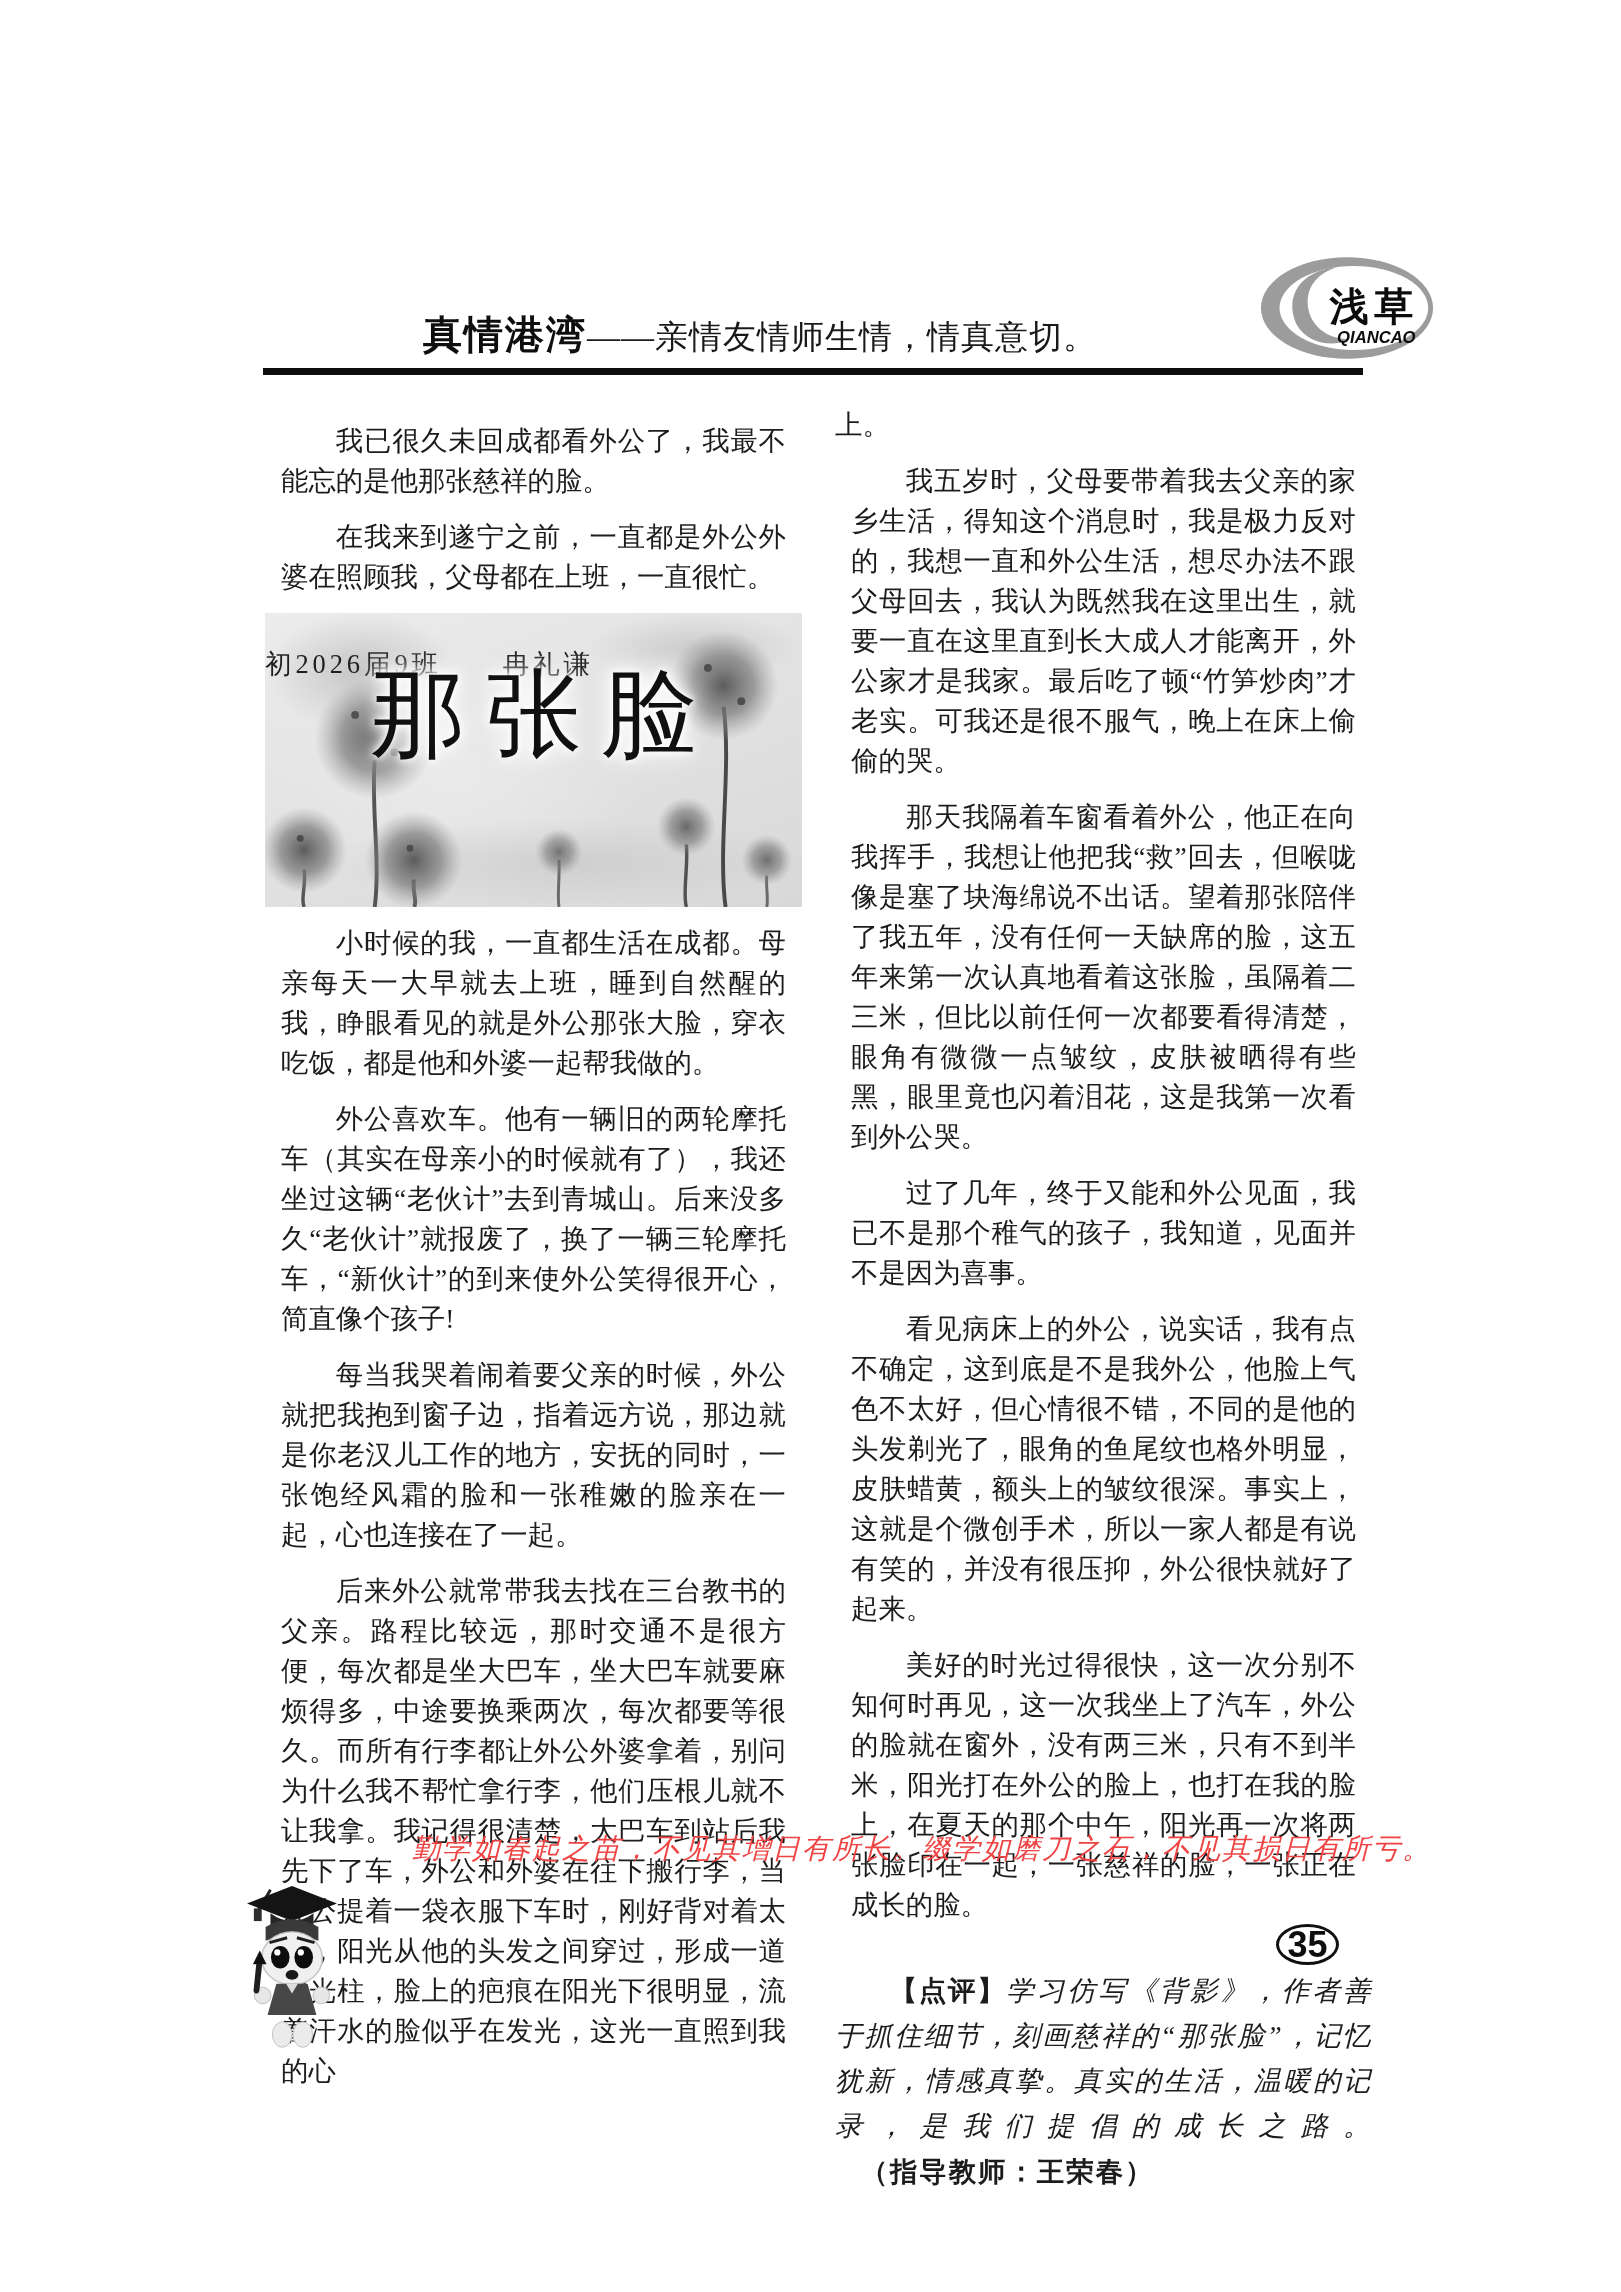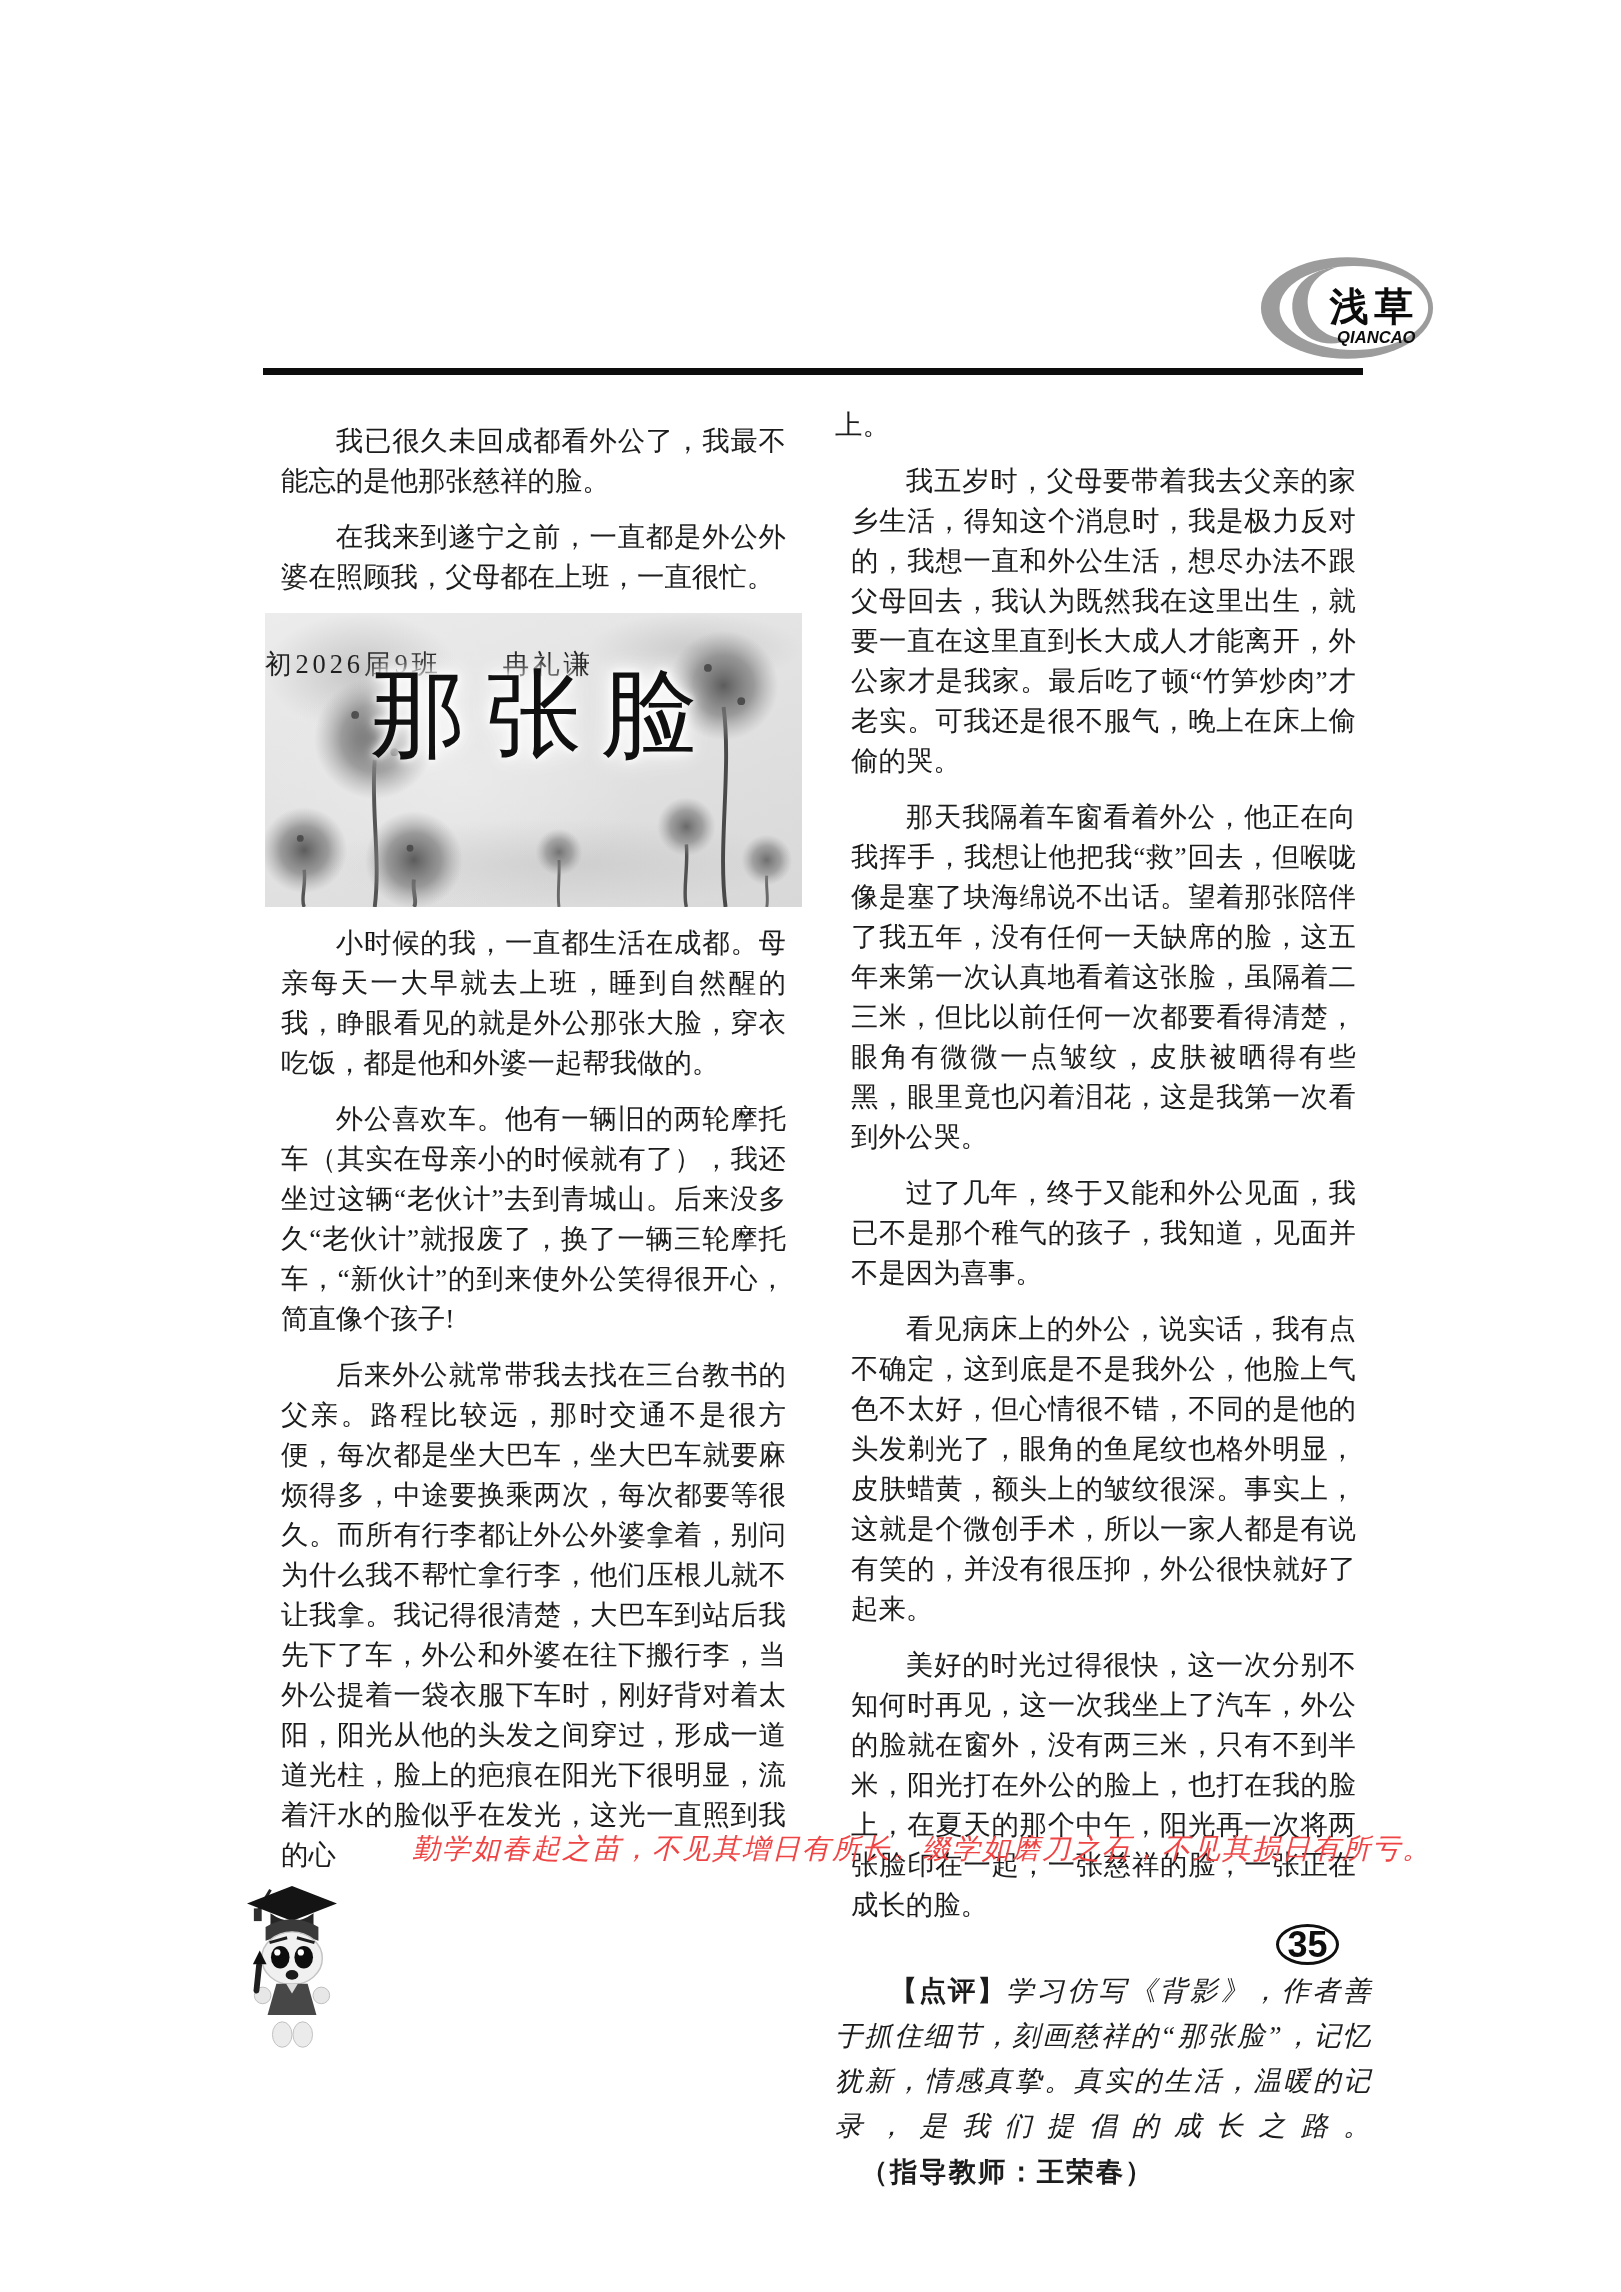--- a/index.html
+++ b/index.html
@@ -54,20 +54,23 @@
   .page-num{position:absolute;left:1276px;top:1924px;width:57px;height:35px;
             border:3.9px solid #101010;border-radius:50%;display:flex;align-items:center;
             justify-content:center;font-family:"Liberation Sans","DejaVu Sans",sans-serif;
             font-weight:700;font-size:36px;color:#0e0e0e;}
 </style>
 </head>
 <body>
 
 <div class="page">
 
+  <div class="header-title">
+    <span class="t-bold">真情港湾</span><span class="t-rest">——亲情友情师生情，情真意切。</span>
+  </div>
   <div class="rule"></div>
 
   <svg class="logo" viewBox="0 0 180 108" aria-hidden="true">
     <ellipse cx="90" cy="54" rx="88" ry="52" fill="#9c9c9c"></ellipse>
     <ellipse cx="97" cy="54" rx="76" ry="43" fill="#ffffff"></ellipse>
     <path d="M80 12 C 42 16, 26 42, 38 70 C 50 92, 78 94, 92 86 C 70 86, 52 72, 50 52 C 48 30, 62 18, 80 12 Z" fill="#9c9c9c"></path>
     <text x="118" y="66" text-anchor="middle" font-family="Liberation Serif, DejaVu Serif, serif" font-weight="bold" font-size="40" letter-spacing="6" fill="#0c0c0c">浅草</text>
     <text x="120" y="90" text-anchor="middle" font-family="Liberation Sans, DejaVu Sans, sans-serif" font-style="italic" font-weight="bold" font-size="17" fill="#0c0c0c">QIANCAO</text>
   </svg>
 
@@ -109,20 +112,21 @@
           <circle cx="36" cy="230" r="3.5" fill="#4d4d4d"></circle>
       </svg>
       <div class="fig-byline">初2026届9班　　冉礼谦</div>
       <div class="fig-title">那张脸</div>
     </div>
 
     <div>
 
     <p class="para">小时候的我，一直都生活在成都。母亲每天一大早就去上班，睡到自然醒的我，睁眼看见的就是外公那张大脸，穿衣吃饭，都是他和外婆一起帮我做的。</p>
         <p class="para">外公喜欢车。他有一辆旧的两轮摩托车（其实在母亲小的时候就有了），我还坐过这辆“老伙计”去到青城山。后来没多久“老伙计”就报废了，换了一辆三轮摩托车，“新伙计”的到来使外公笑得很开心，简直像个孩子!</p>
+        <p class="para">每当我哭着闹着要父亲的时候，外公就把我抱到窗子边，指着远方说，那边就是你老汉儿工作的地方，安抚的同时，一张饱经风霜的脸和一张稚嫩的脸亲在一起，心也连接在了一起。</p>
         <p class="para">后来外公就常带我去找在三台教书的父亲。路程比较远，那时交通不是很方便，每次都是坐大巴车，坐大巴车就要麻烦得多，中途要换乘两次，每次都要等很久。而所有行李都让外公外婆拿着，别问为什么我不帮忙拿行李，他们压根儿就不让我拿。我记得很清楚，大巴车到站后我先下了车，外公和外婆在往下搬行李，当外公提着一袋衣服下车时，刚好背对着太阳，阳光从他的头发之间穿过，形成一道道光柱，脸上的疤痕在阳光下很明显，流着汗水的脸似乎在发光，这光一直照到我的心</p>
       </div>
   </div>
 
   <div class="column col-right">
     <p class="cont">上。</p>
     <div>
 
     <p class="para">我五岁时，父母要带着我去父亲的家乡生活，得知这个消息时，我是极力反对的，我想一直和外公生活，想尽办法不跟父母回去，我认为既然我在这里出生，就要一直在这里直到长大成人才能离开，外公家才是我家。最后吃了顿“竹笋炒肉”才老实。可我还是很不服气，晚上在床上偷偷的哭。</p>
         <p class="para">那天我隔着车窗看着外公，他正在向我挥手，我想让他把我“救”回去，但喉咙像是塞了块海绵说不出话。望着那张陪伴了我五年，没有任何一天缺席的脸，这五年来第一次认真地看着这张脸，虽隔着二三米，但比以前任何一次都要看得清楚，眼角有微微一点皱纹，皮肤被晒得有些黑，眼里竟也闪着泪花，这是我第一次看到外公哭。</p>

